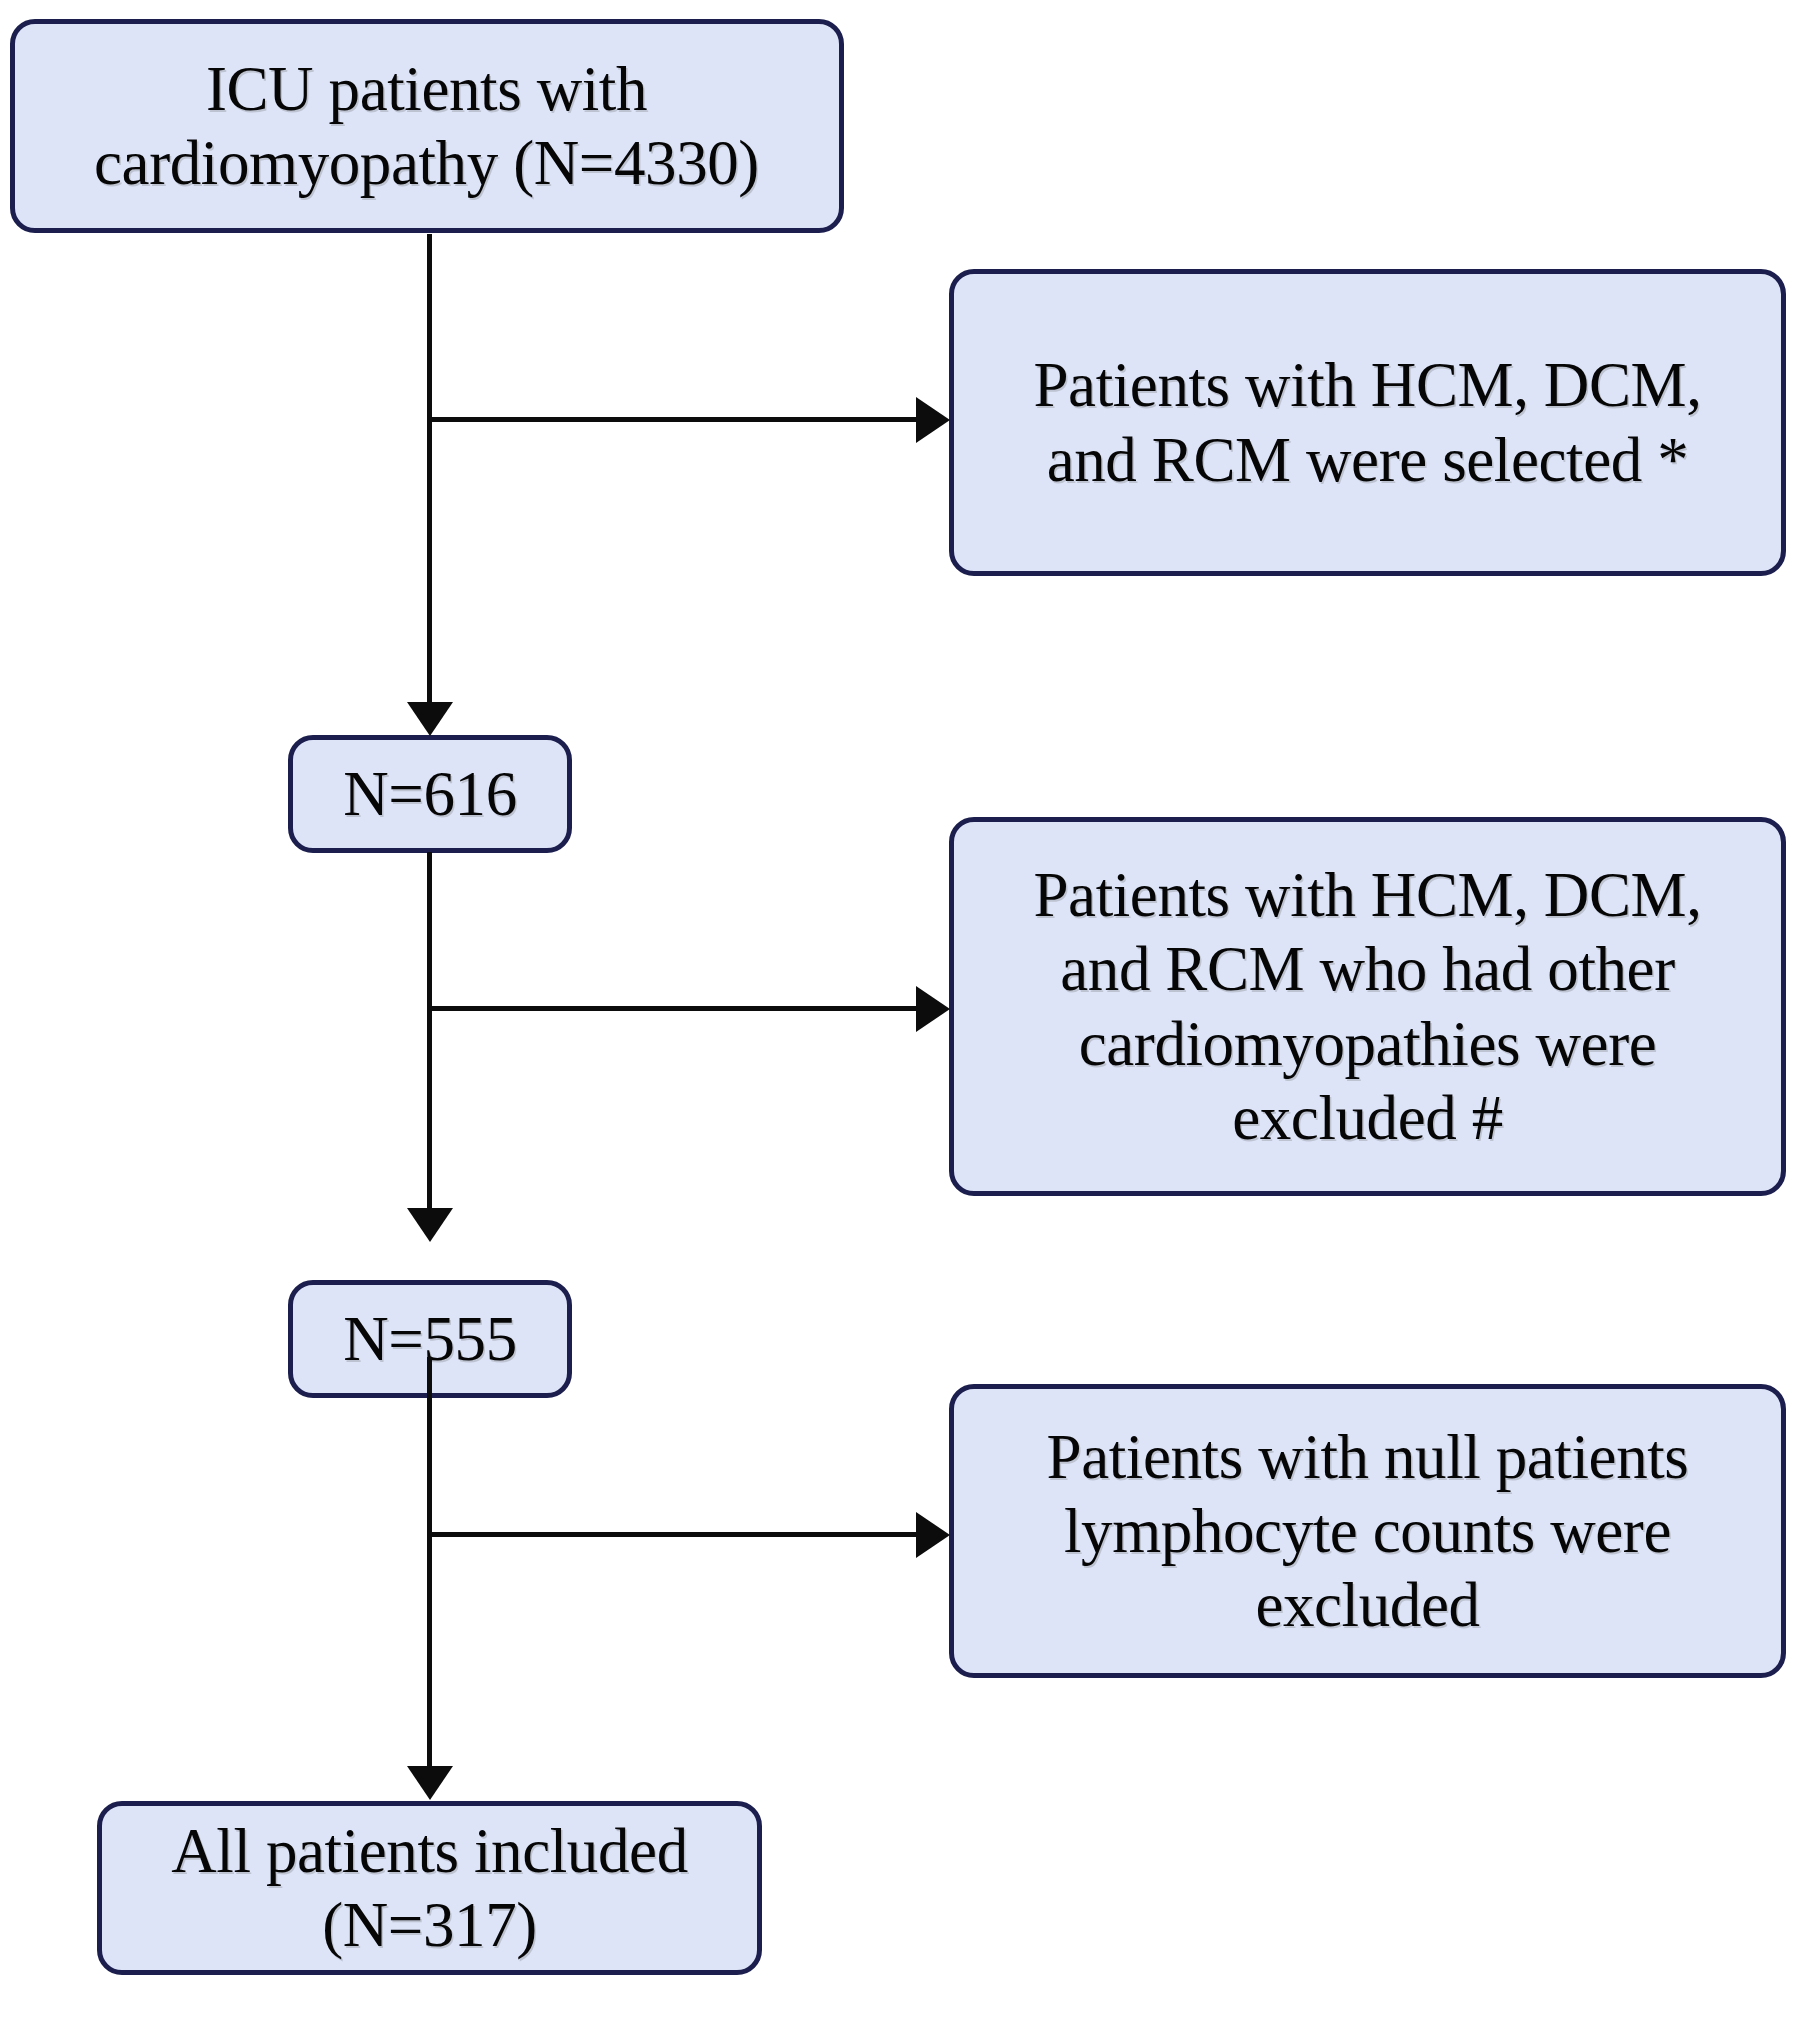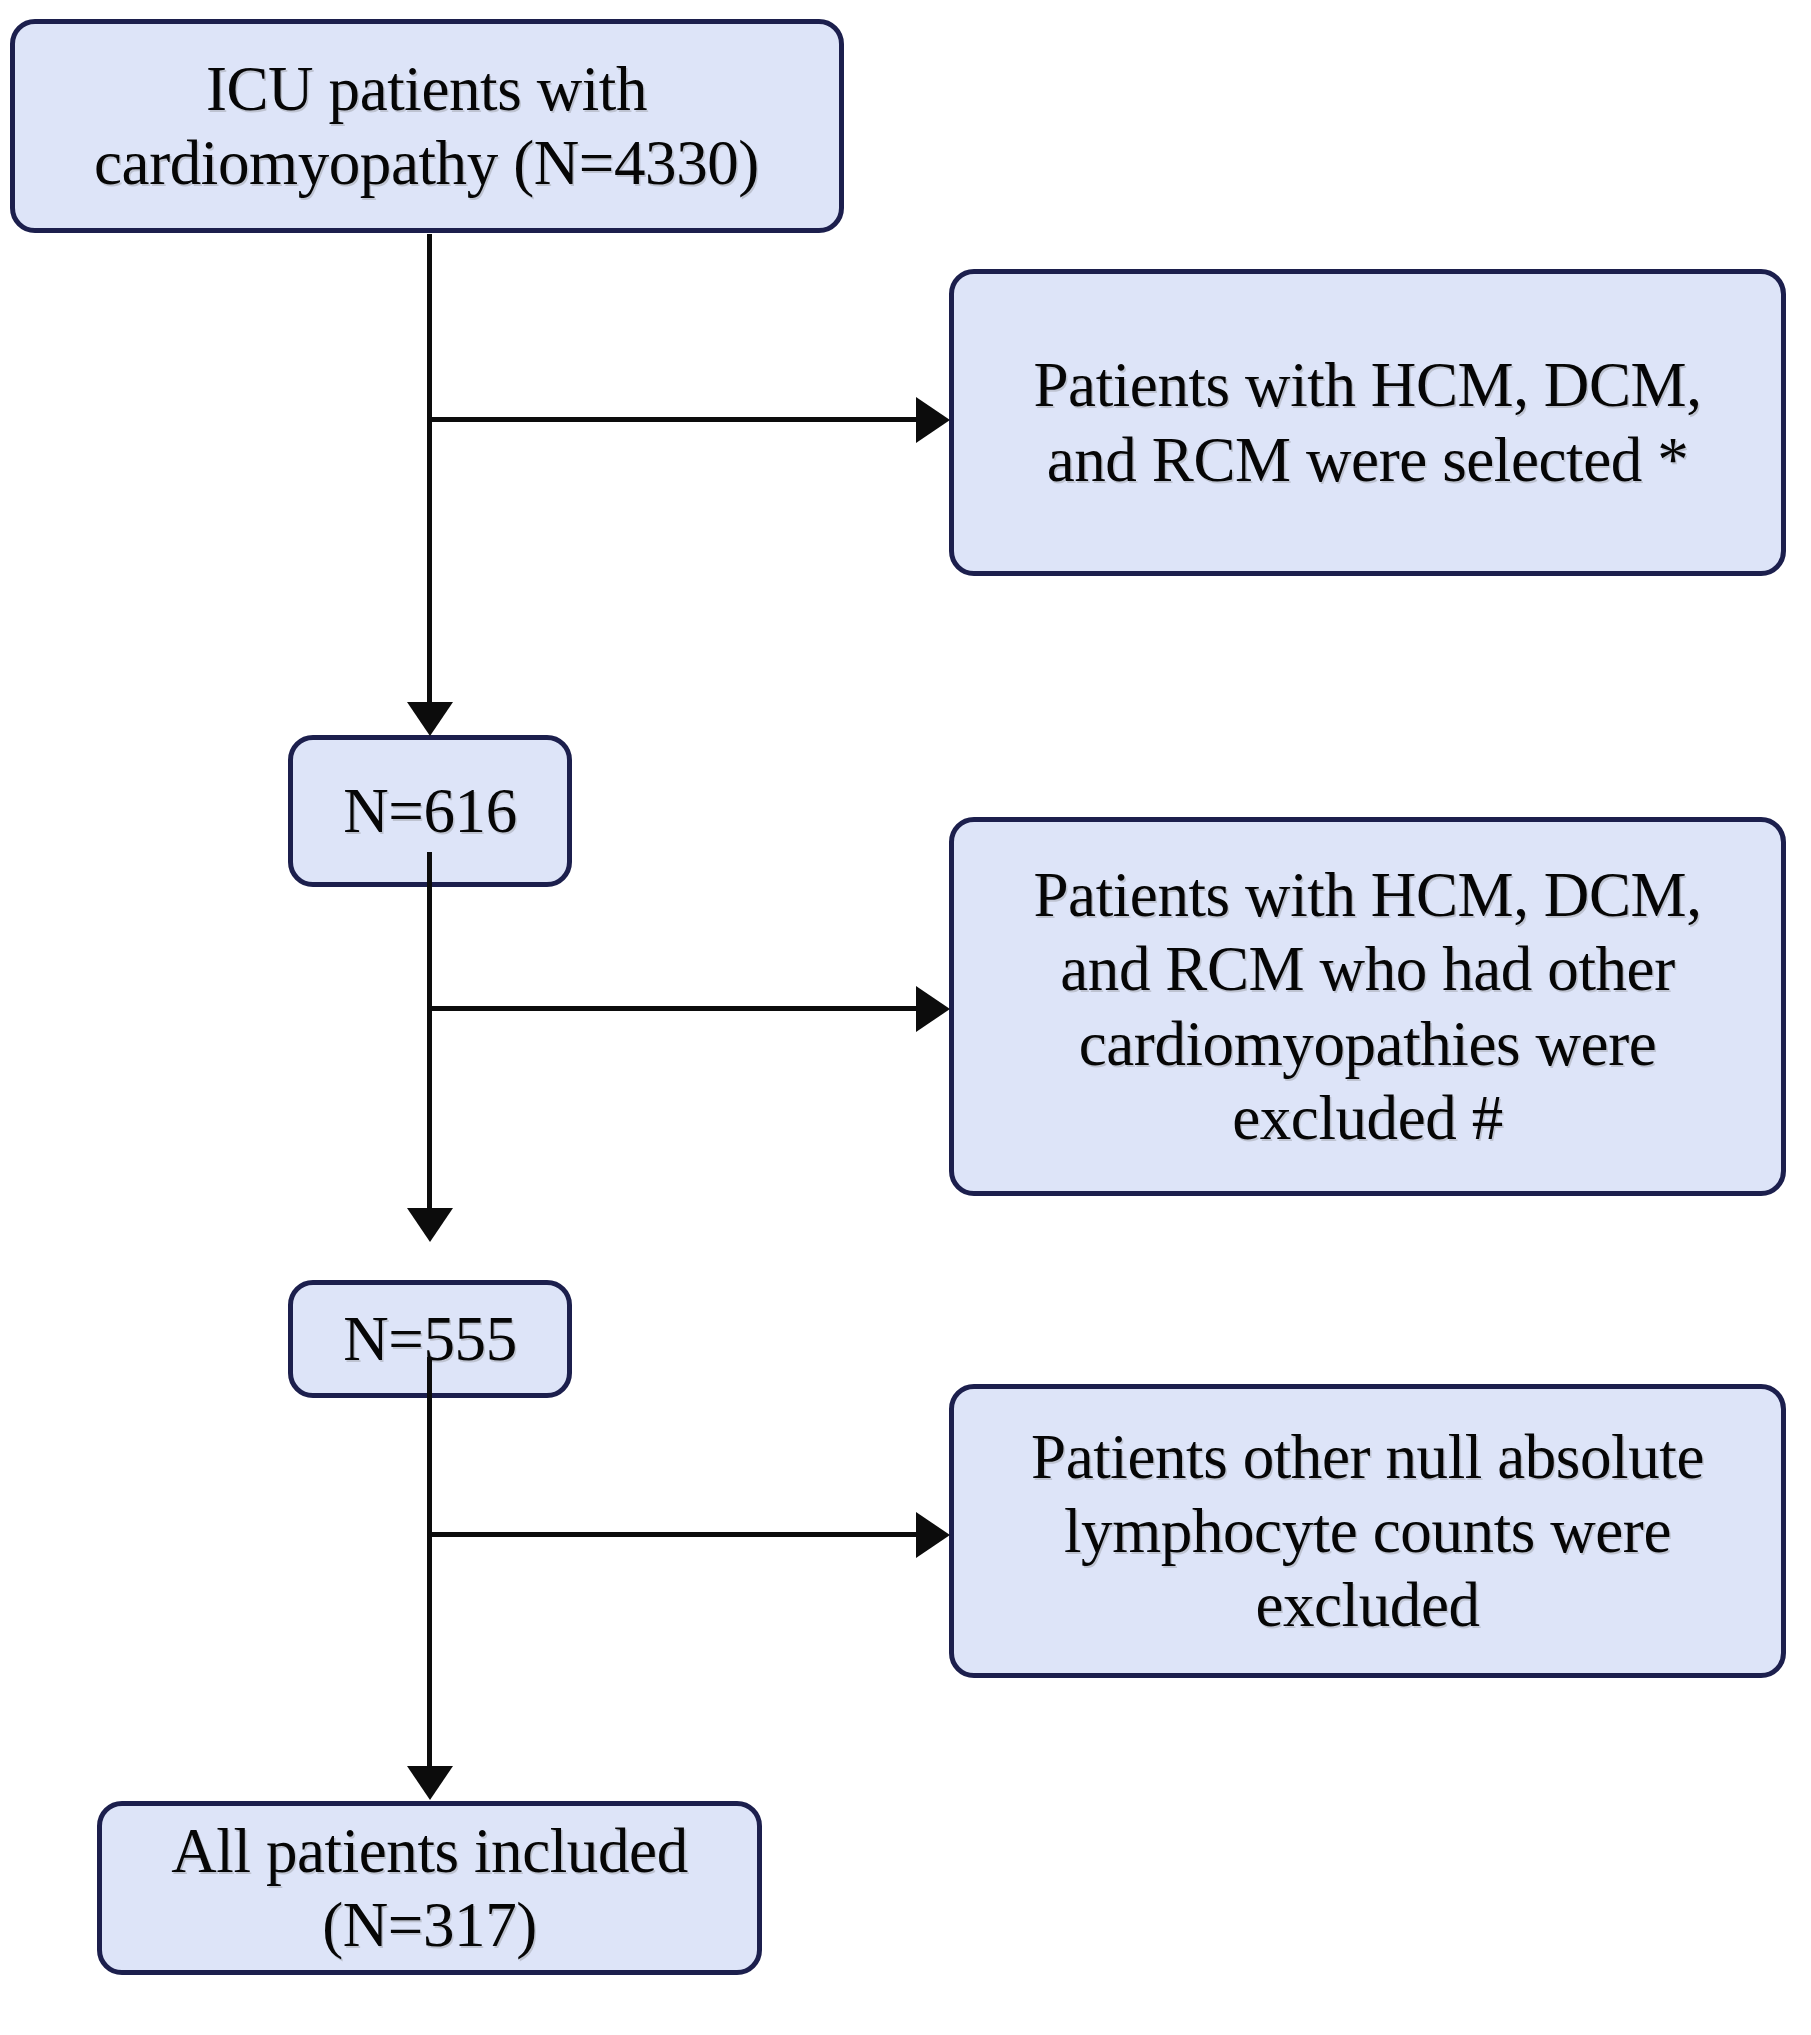--- a/index.html
+++ b/index.html
@@ -33,21 +33,21 @@
   }
   .node-text {
     display: block;
     width: 100%;
     text-shadow: 1.5px 1.5px 0 rgba(120,120,120,0.30);
   }
 
   
   #node-source      { left: 9.5px;   top: 19px;   width: 834px; height: 214px; font-size: 63px; }
   #node-select      { left: 949px; top: 269px;  width: 837px; height: 307px; font-size: 63px; }
-  #node-n616        { left: 288px;  top: 735px; width: 284px;  height: 152px; font-size: 63px; }
+  #node-n616        { left: 288px;  top: 735px; width: 284px;  height: 118px; font-size: 63px; }
   #node-exclude1    { left: 949px; top: 817px; width: 837px; height: 379px; font-size: 63px; }
   #node-n555        { left: 288px;  top: 1240px; width: 284px;  height: 118px; font-size: 63px; margin-top: 40px; }
   #node-exclude2    { left: 949px; top: 1384px; width: 837px; height: 294px; font-size: 63px; }
   #node-included    { left: 97px;  top: 1801px; width: 665px;  height: 174px; font-size: 63px; }
 
   
   .vline {
     position: absolute;
     width: 5.1px;
     background: #0c0c0c;
@@ -116,21 +116,21 @@
 and RCM who had other
 cardiomyopathies were
 excluded #</span>
   </div>
 
   <div class="node" id="node-n555">
     <span class="node-text">N=555</span>
   </div>
 
   <div class="node" id="node-exclude2">
-    <span class="node-text">Patients other null absolute
+    <span class="node-text">Patients with null patients
 lymphocyte counts were
 excluded</span>
   </div>
 
   <div class="node" id="node-included">
     <span class="node-text">All  patients included
 (N=317)</span>
   </div>
 
   <div class="vline" id="trunk-1"></div>

